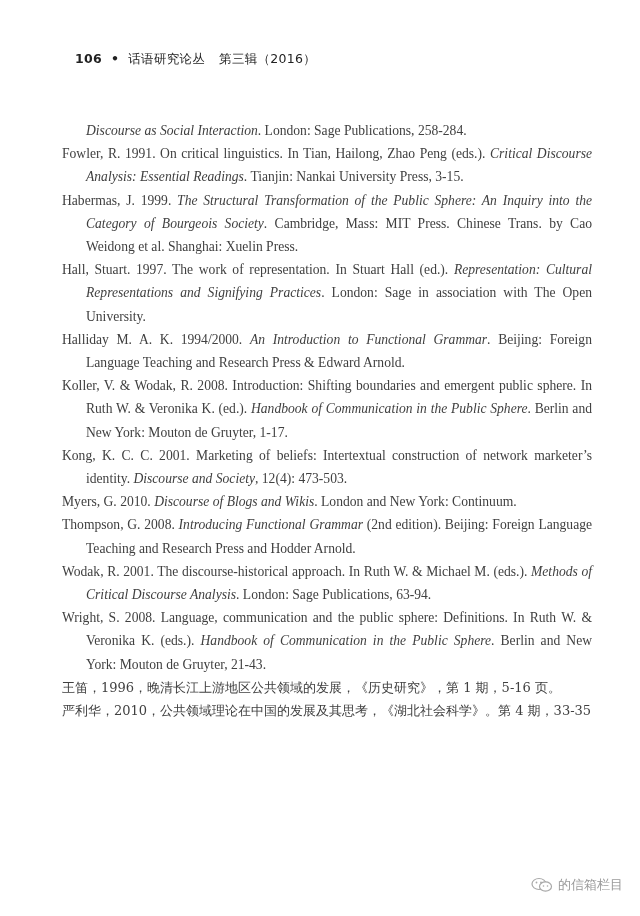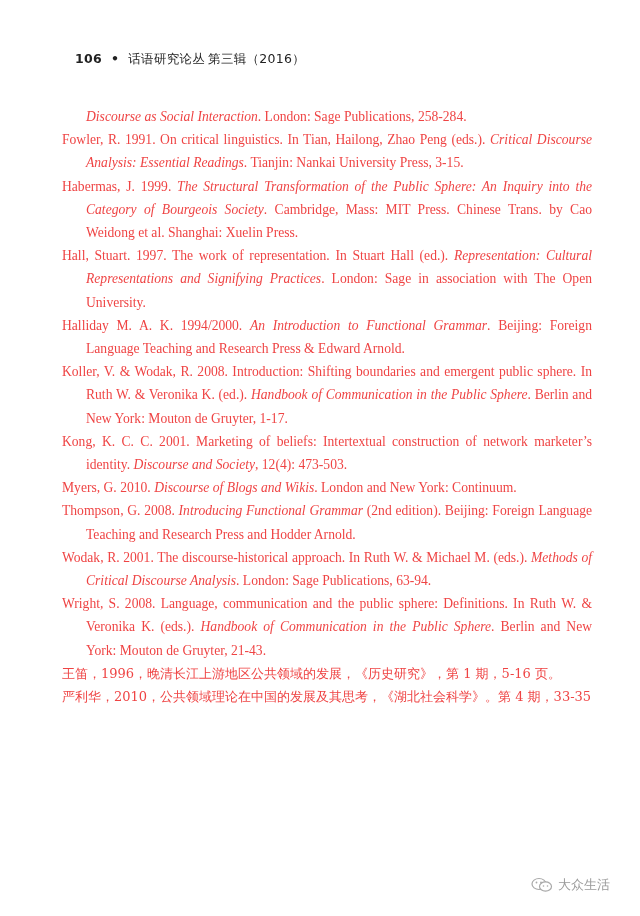--- a/index.html
+++ b/index.html
@@ -4,26 +4,26 @@
 <style>
   html, body { margin: 0; padding: 0; background: #ffffff; }
   body { width: 640px; height: 916px; position: relative; overflow: hidden; color: #1a1a1a; }
   .header {
     position: absolute; left: 59px; top: 51px;
     font-family: "DejaVu Sans", sans-serif; font-size: 12.5px; color: #222;
     white-space: nowrap; letter-spacing: 0.3px;
   }
   .header .pg { font-weight: bold; margin-left: 16px; }
   .header .dot { margin: 0 9px; font-weight: bold; }
-  .header .series { margin-right: 3px; font-family: Liberation Serif, serif; }
+  .header .series { margin-right: 14px; font-family: Liberation Serif, serif; }
   .header .yr { font-weight: normal; text-align: center; }
   .refs {
-    position: absolute; left: 62px; top: 105px; width: 530px;
+    position: absolute; left: 62px; top: 119px; width: 530px;
     font-family: "Liberation Serif", serif; font-size: 13.6px; line-height: 23.2px;
-    color: #ef4444;
+    color: #404040;
   }
   .ref { text-align: justify; padding-left: 24px; text-indent: -24px; }
   .ref.cont { padding-left: 24px; text-indent: 0; }
   .ref i { font-style: italic; }
   .ref.zh { font-family: "DejaVu Serif", serif; font-size: 13px; }
   .watermark {
     position: absolute; left: 531px; top: 876px;
     font-family: "DejaVu Sans", sans-serif; font-size: 13px; color: #9a9a9a;
     display: flex; align-items: center; gap: 5px;
   }
@@ -56,14 +56,14 @@
   <span>
     <svg width="22" height="16" viewBox="0 0 22 16">
       <ellipse cx="8" cy="7" rx="7" ry="5.5" fill="none" stroke="#a8a8a8" stroke-width="1.2"></ellipse>
       <ellipse cx="14.5" cy="9.5" rx="6" ry="4.6" fill="#fff" stroke="#a8a8a8" stroke-width="1.2"></ellipse>
       <circle cx="5.5" cy="5.5" r="0.9" fill="#a8a8a8"></circle>
       <circle cx="10" cy="5.5" r="0.9" fill="#a8a8a8"></circle>
       <circle cx="12.5" cy="9" r="0.8" fill="#a8a8a8"></circle>
       <circle cx="16.5" cy="9" r="0.8" fill="#a8a8a8"></circle>
     </svg>
   </span>
-  <span>大众生活</span>
+  <span>的信箱栏目</span>
 </div>
 
 </body></html>

